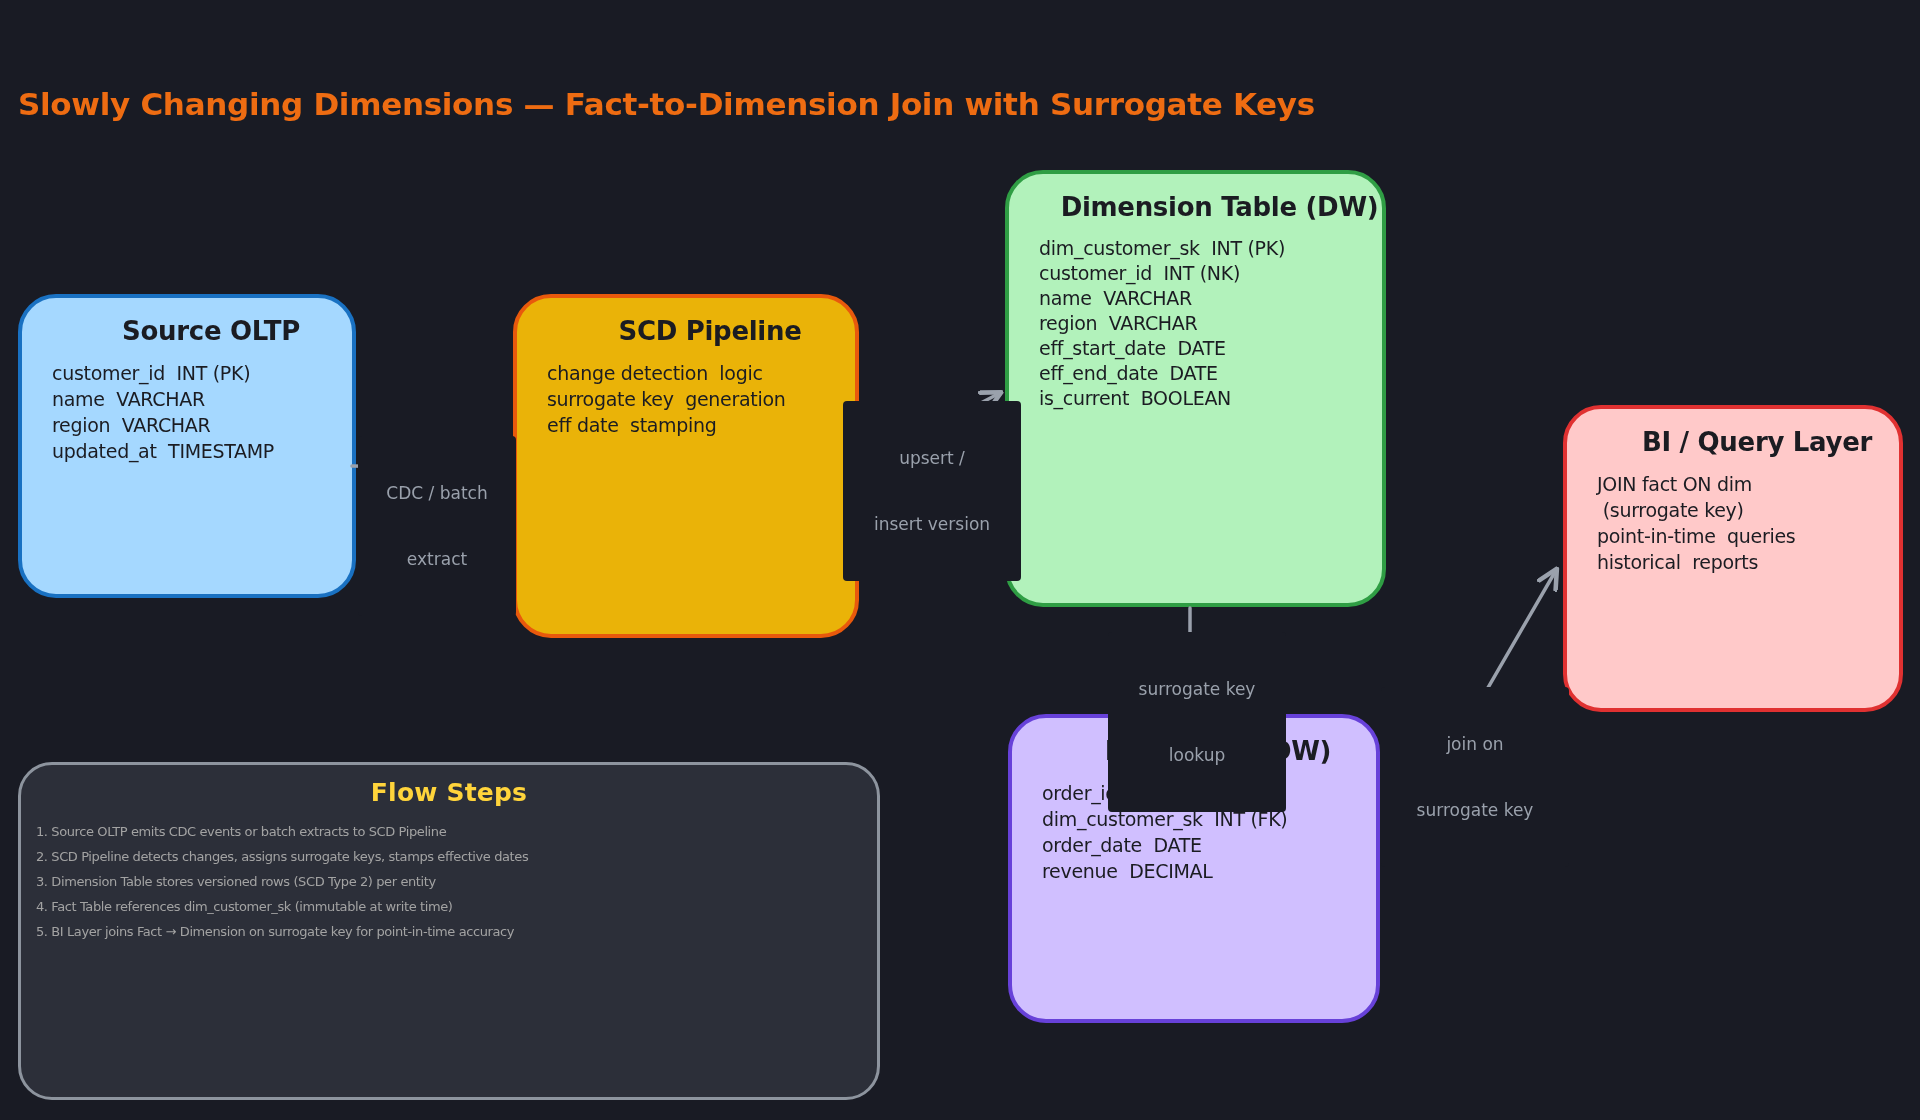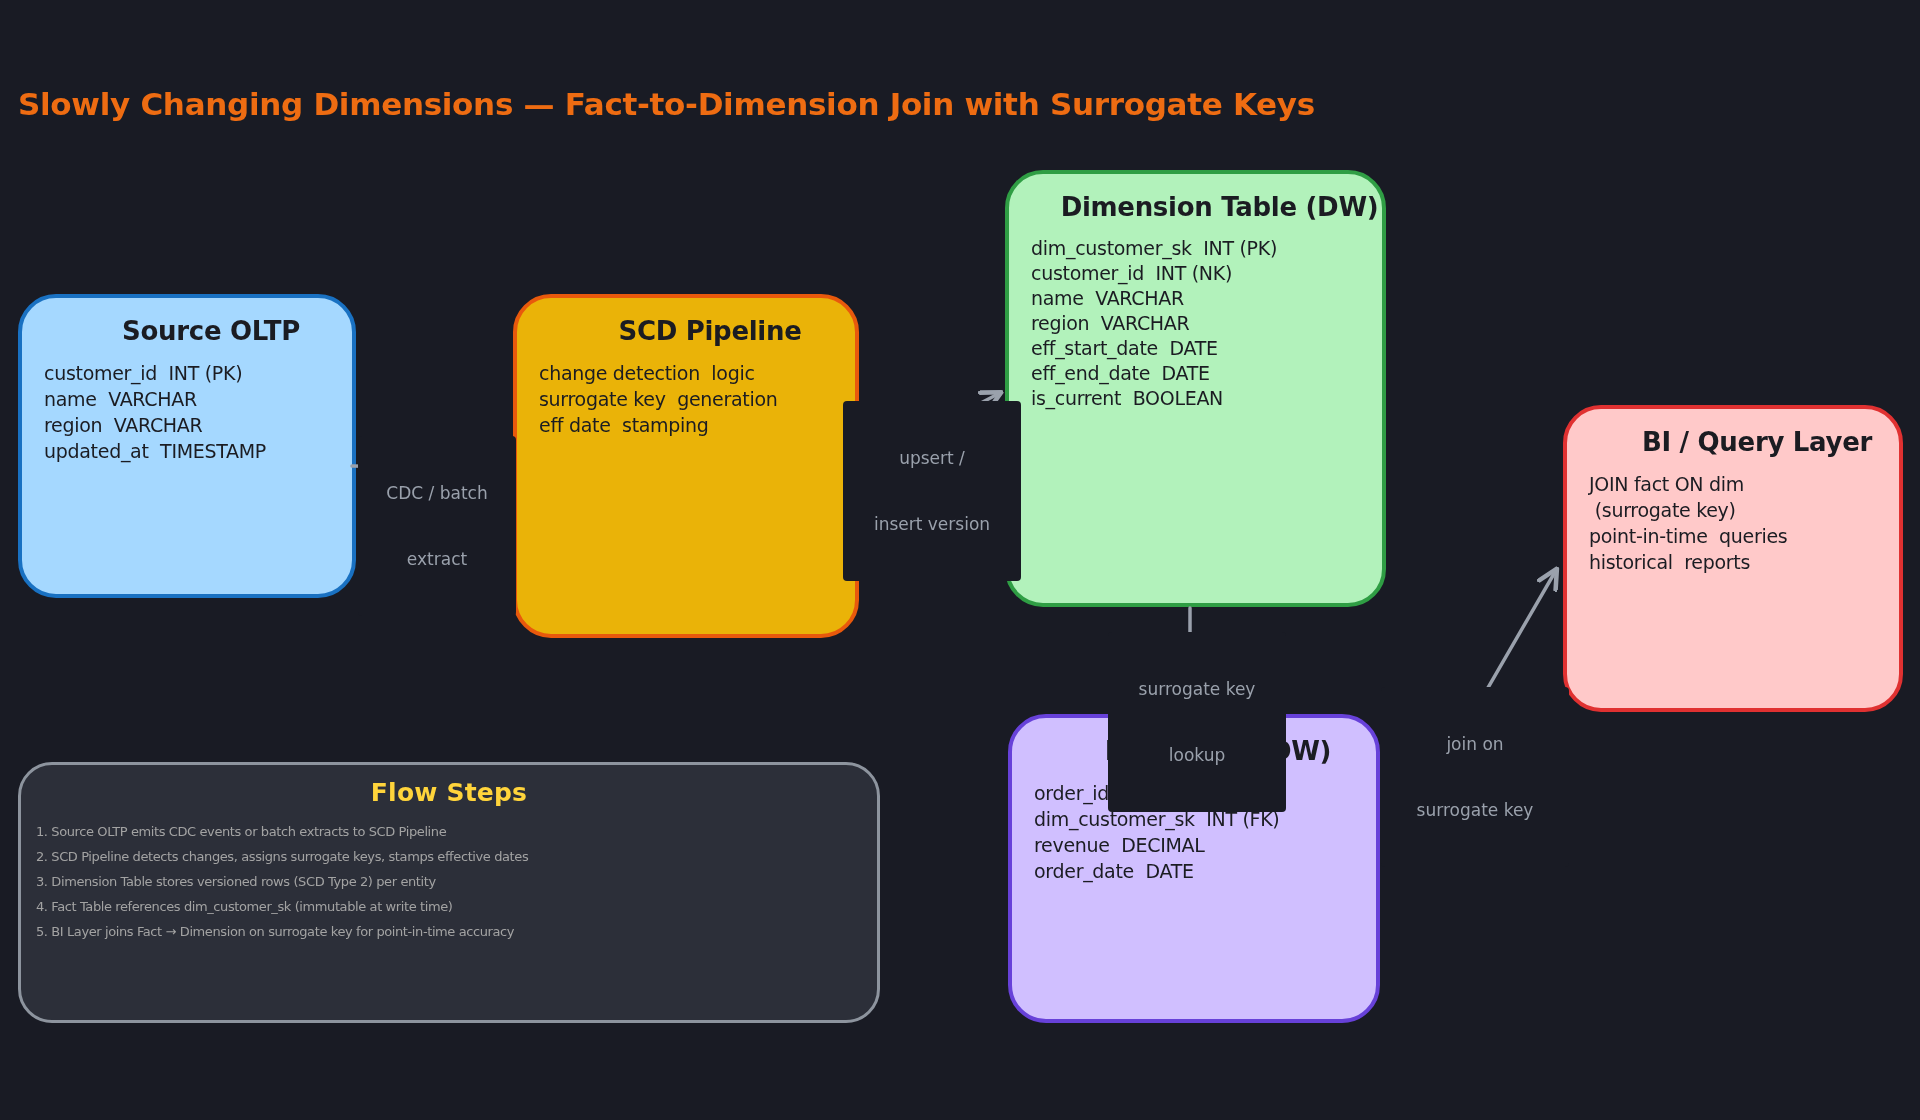--- a/index.html
+++ b/index.html
@@ -13,34 +13,34 @@
 
   .node{
     position:absolute;border:4px solid;border-radius:38px;box-sizing:border-box;
     color:#1b1c22;
   }
   .node-title{
     text-align:center;font-size:26px;font-weight:bold;margin-top:18px;
     letter-spacing:-0.3px;
     padding-left:48px;
   }
-  .node-fields{margin-top:14px;padding-left:22px;}
+  .node-fields{margin-top:14px;padding-left:30px;}
   .node-fields .field-line{
     font-size:19px;line-height:26px;white-space:pre;letter-spacing:-0.3px;font-weight:500;
   }
 
   #node-source   {left:18px;  top:294px; width:338px; height:304px;}
   #node-pipeline {left:513px; top:294px; width:346px; height:344px;}
   #node-dimension{left:1005px;top:170px; width:381px; height:437px;}
   #node-dimension .node-fields .field-line{line-height:25px;}
   #node-fact     {left:1008px;top:714px; width:372px; height:309px;}
   #node-bi       {left:1563px;top:405px; width:340px; height:307px;}
 
   #node-flow{
-    position:absolute;left:18px;top:762px;width:862px;height:261px;
+    position:absolute;left:18px;top:762px;width:862px;height:338px;
     background:#2c2f39;border:3px solid #8d949e;border-radius:34px;box-sizing:border-box;
   }
   .flow-title{
     text-align:center;font-size:25px;font-weight:bold;margin-top:13px;letter-spacing:0.2px;
   }
   .flow-steps{margin-top:12px;padding-left:15px;}
   .flow-steps .step-line{
     color:#a3a3a3;font-size:13px;line-height:25px;white-space:pre;letter-spacing:-0.4px;
   }
 
@@ -93,22 +93,22 @@
         <div class="field-line">eff_end_date  DATE</div>
         <div class="field-line">is_current  BOOLEAN</div>
       </div>
   </div>
 
   <div class="node" id="node-fact" style="background: rgb(208, 191, 255); border-color: rgb(103, 65, 217);">
     <div class="node-title">Fact Table (DW)</div>
     <div class="node-fields">
         <div class="field-line">order_id  INT (PK)</div>
         <div class="field-line">dim_customer_sk  INT (FK)</div>
+        <div class="field-line">order_date  DATE</div>
         <div class="field-line">revenue  DECIMAL</div>
-        <div class="field-line">order_date  DATE</div>
       </div>
   </div>
 
   <div class="node" id="node-bi" style="background: rgb(255, 201, 201); border-color: rgb(224, 49, 49);">
     <div class="node-title">BI / Query Layer</div>
     <div class="node-fields">
         <div class="field-line">JOIN fact ON dim</div>
         <div class="field-line"> (surrogate key)</div>
         <div class="field-line">point-in-time  queries</div>
         <div class="field-line">historical  reports</div>

